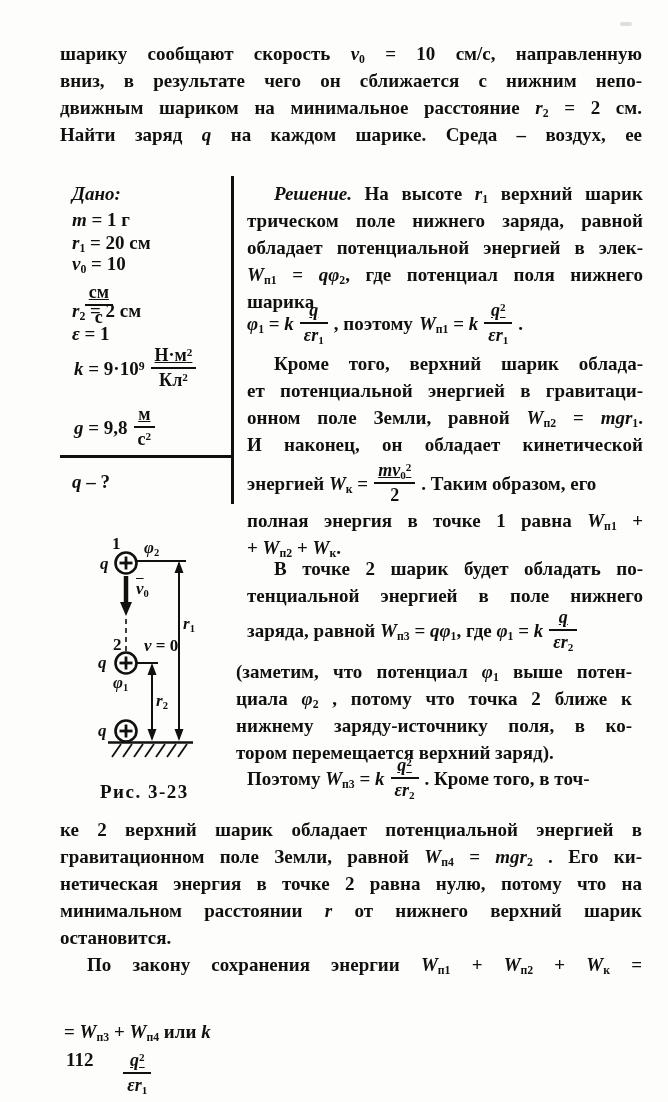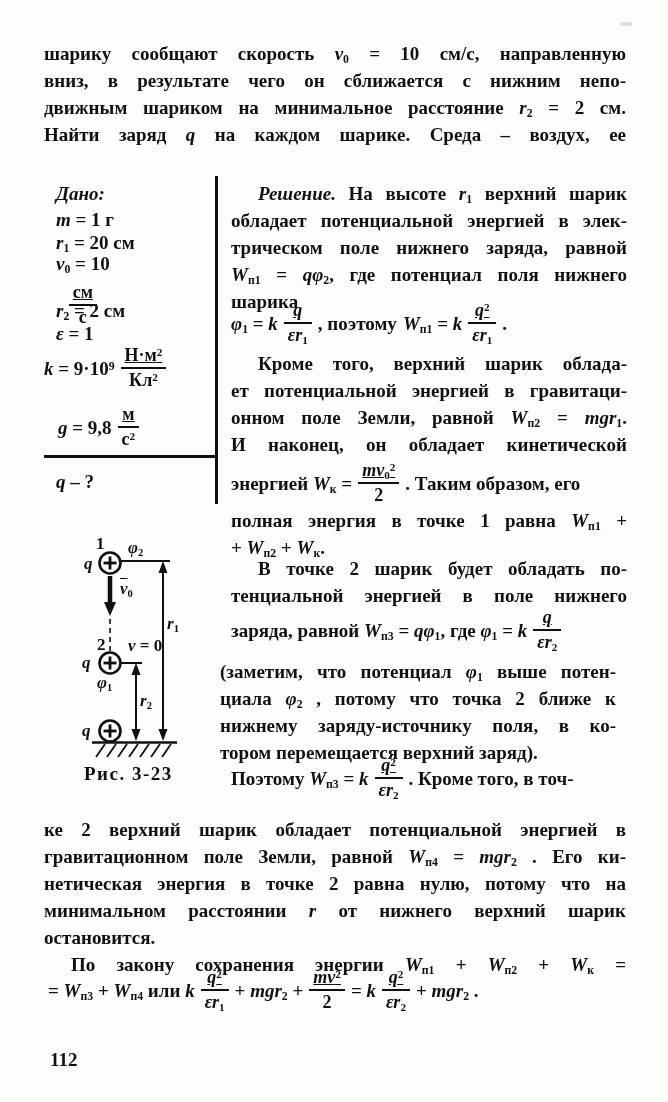--- a/index.html
+++ b/index.html
@@ -3,21 +3,21 @@
 <meta charset="utf-8">
 <style>
   html,body{margin:0;padding:0;}
   body{background:#e8e8e8;}
   .page{
     position:relative; width:668px; height:1102px; margin:0 auto;
     background:#fdfdfc; overflow:hidden;
     font-family:"Liberation Serif","DejaVu Serif",serif;
     font-weight:bold; color:#101010; font-size:19px; line-height:27px;
   }
-  .abs{position:absolute;}
+  .abs{position:absolute;margin-left:16px;}
   .ln{white-space:normal; overflow:visible;}
   .jl{text-align:justify; text-align-last:justify;}
   .ind{text-indent:27px;}
   i{font-style:italic;}
   sub{font-size:62%; font-style:normal; vertical-align:-0.25em; line-height:0;}
   sup{font-size:62%; vertical-align:0.45em; line-height:0;}
   .eqrow{display:flex; align-items:center; gap:6px;}
   .frac{display:inline-block; text-align:center; vertical-align:middle; line-height:1.05; font-size:18px;}
   .frac .num{display:block; padding:0 4px 2px;text-decoration:underline;}
   .frac .den{display:block; border-top:2px solid #101010; padding:2px 4px 0;}
@@ -50,21 +50,21 @@
   <div class="abs" style="left:56px; top:229px;"><i>r</i><sub>1</sub> = 20 см</div>
   <div class="abs eqrow" style="left:56px; top:250px; height:46px;flex-direction:column;">
     <span><i>v</i><sub>0</sub> = 10</span>
     <span class="frac">
       <span class="num">см</span>
       <span class="den">с</span>
     </span>
   </div>
   <div class="abs" style="left:56px; top:297px;"><i>r</i><sub>2</sub> = 2 см</div>
   <div class="abs" style="left:56px; top:320px;"><i>ε</i> = 1</div>
-  <div class="abs eqrow" style="left:44px; top:343px; height:50px;">
+  <div class="abs eqrow" style="left:58px; top:343px; height:50px;">
     <span><i>k</i> = 9·10<sup>9</sup></span>
     <span class="frac">
       <span class="num">Н·м<sup>2</sup></span>
       <span class="den">Кл<sup>2</sup></span>
     </span>
   </div>
   <div class="abs eqrow" style="left:58px; top:402px; height:50px;">
     <span><i>g</i> = 9,8</span>
     <span class="frac">
       <span class="num">м</span>
@@ -122,26 +122,26 @@
     <span class="fig-label" style="left:40px; top:22px;"><i>q</i></span>
     <span class="fig-label" style="left:76px; top:47px;"><i class="ov">v</i><sub>0</sub></span>
     <span class="fig-label" style="left:53px; top:103px;">2</span>
     <span class="fig-label" style="left:84px; top:104px;"><i>v</i> = 0</span>
     <span class="fig-label" style="left:38px; top:121px;"><i>q</i></span>
     <span class="fig-label" style="left:53px; top:141px;"><i>φ</i><sub>1</sub></span>
     <span class="fig-label" style="left:38px; top:189px;"><i>q</i></span>
     <span class="fig-label" style="left:123px; top:82px;"><i>r</i><sub>1</sub></span>
     <span class="fig-label" style="left:96px; top:159px;"><i>r</i><sub>2</sub></span>
   </div>
-  <div class="abs caption" style="left:84px; top:760px;">Рис. 3-23</div>
+  <div class="abs caption" style="left:84px; top:778px;">Рис. 3-23</div>
 
   <div class="abs" style="left:231px; top:180px; width:396px;">
     <div class="ln jl ind"><i>Решение.</i> На высоте <i>r</i><sub>1</sub> верхний шарик</div>
+    <div class="ln jl">трическом поле нижнего заряда, равной</div>
     <div class="ln jl">обладает потенциальной энергией в элек-</div>
-    <div class="ln jl">трическом поле нижнего заряда, равной</div>
     <div class="ln jl"><i>W</i><sub>п1</sub> = <i>qφ</i><sub>2</sub>, где потенциал поля нижнего</div>
     <div class="ln">шарика</div>
   </div>
 
   <div class="abs eqrow" style="left:231px; top:298px; height:50px;justify-content:center;">
     <span><i>φ</i><sub>1</sub> = <i>k</i></span>
     <span class="frac">
       <span class="num"><i>q</i></span>
       <span class="den"><i>εr</i><sub>1</sub></span>
     </span>
@@ -206,21 +206,21 @@
 
   <div class="abs" style="left:44px; top:816px; width:582px;">
     <div class="ln jl">ке 2 верхний шарик обладает потенциальной энергией в</div>
     <div class="ln jl">гравитационном поле Земли, равной <i>W</i><sub>п4</sub> = <i>mgr</i><sub>2</sub> . Его ки-</div>
     <div class="ln jl">нетическая энергия в точке 2 равна нулю, потому что на</div>
     <div class="ln jl">минимальном расстоянии <i>r</i> от нижнего верхний шарик</div>
     <div class="ln">остановится.</div>
     <div class="ln jl ind">По закону сохранения энергии <i>W</i><sub>п1</sub> + <i>W</i><sub>п2</sub> + <i>W</i><sub>к</sub> =</div>
   </div>
 
-  <div class="abs eqrow" style="left:48px; top:962px; height:56px;">
+  <div class="abs eqrow" style="left:48px; top:1018px; height:56px;flex-direction:column;">
     <span>= <i>W</i><sub>п3</sub> + <i>W</i><sub>п4</sub> или  <i>k</i></span>
     <span class="frac">
       <span class="num"><i>q</i><sup>2</sup></span>
       <span class="den"><i>εr</i><sub>1</sub></span>
     </span>
     <span>+ <i>mgr</i><sub>2</sub> +</span>
     <span class="frac">
       <span class="num"><i>mv</i><sup>2</sup></span>
       <span class="den">2</span>
     </span>

